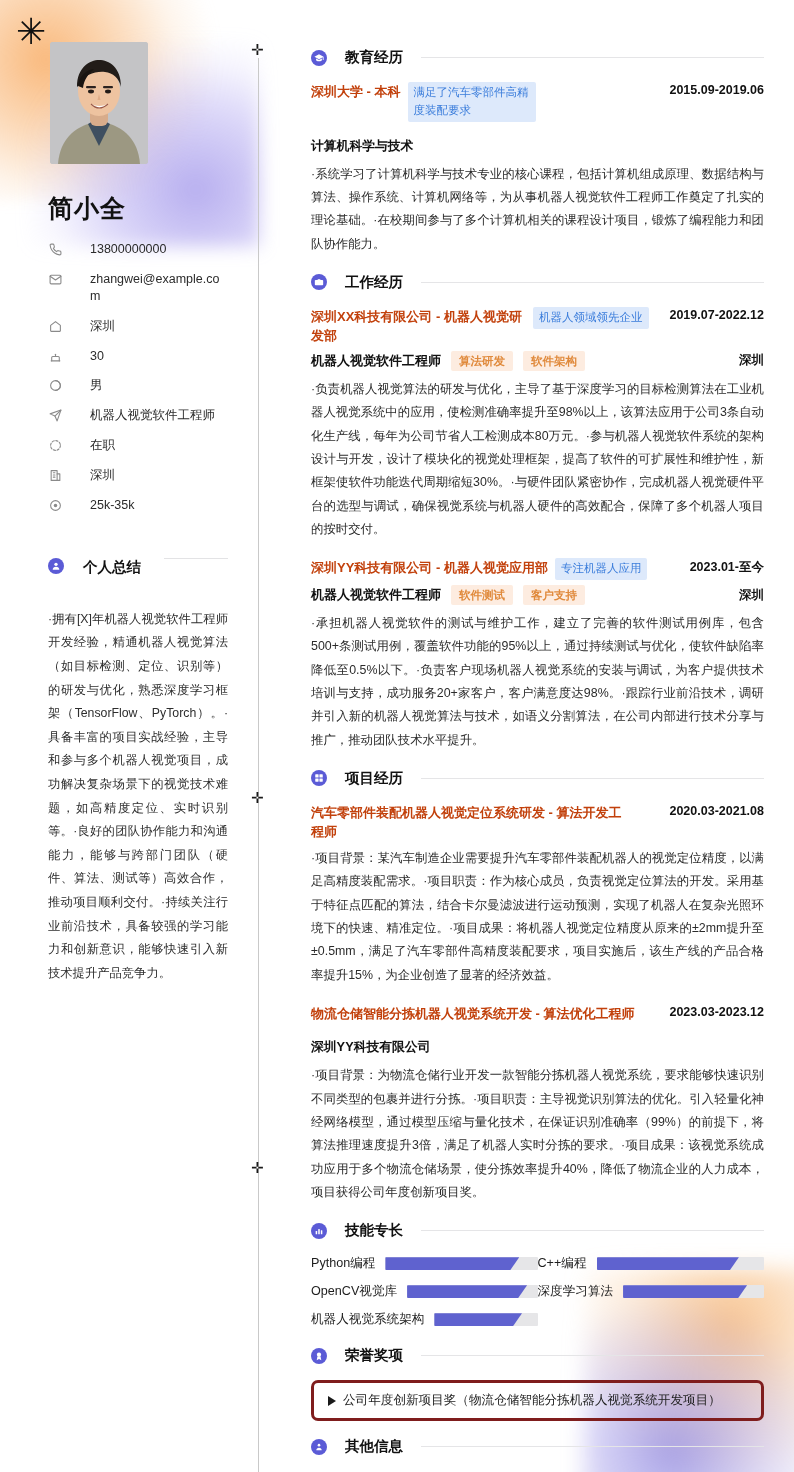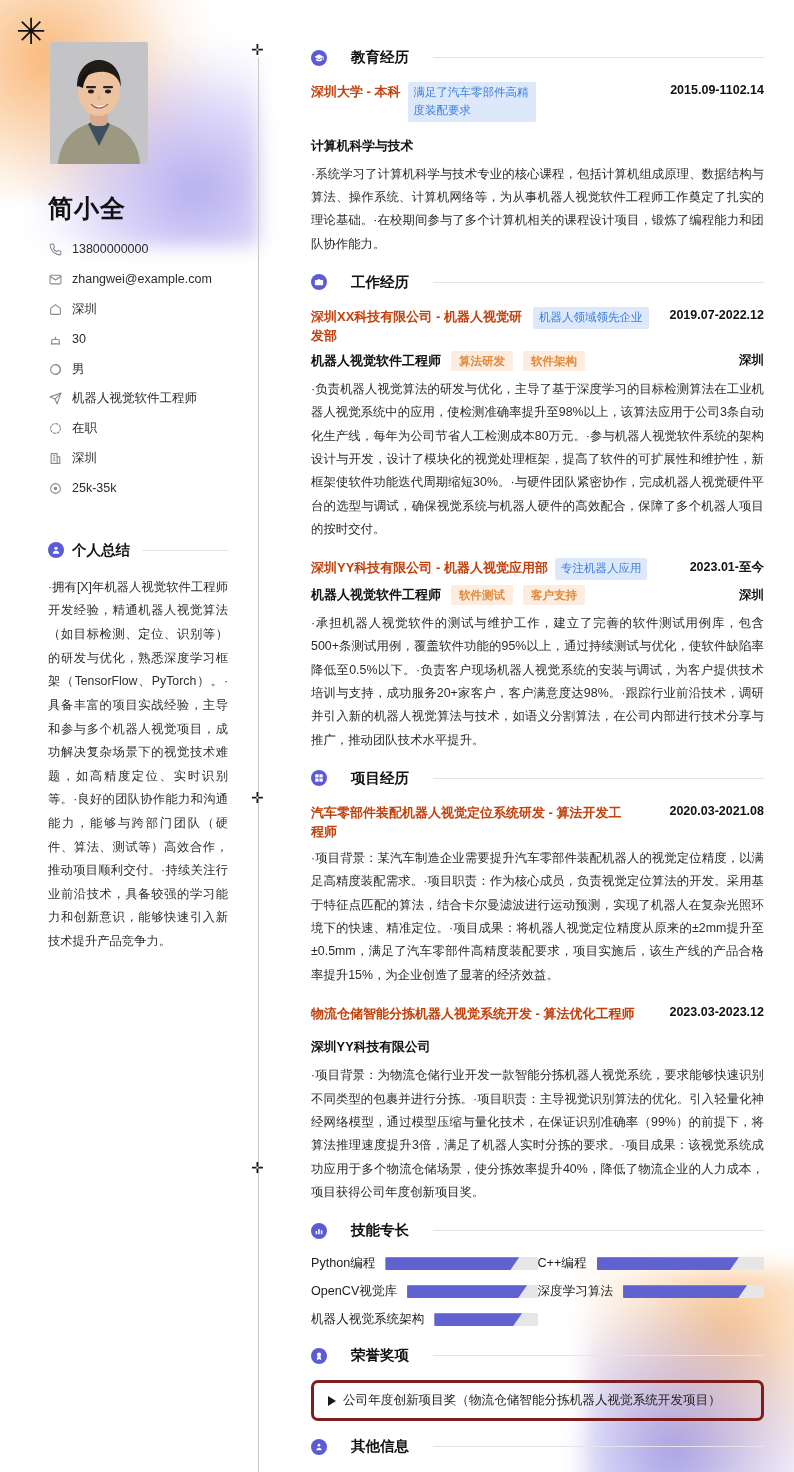--- a/index.html
+++ b/index.html
@@ -67,33 +67,33 @@
   }
   .photo svg { display: block; width: 100%; height: 100%; }
 
   .name {
     font-size: 25px; font-weight: 700; letter-spacing: 1px;
     color: #111; margin-bottom: 16px;
   }
 
   .contact-list { list-style: none; }
   .contact-item {
-    display: flex; align-items: flex-start; gap: 9px;
+    display: flex; align-items: flex-start; gap: 27px;
     margin-bottom: 13px; font-size: 12.5px; color: #2b2b2b; line-height: 1.35;
   }
   .contact-item .ic {
     flex: 0 0 15px; width: 15px; height: 15px; margin-top: 1px;
     color: #8a8a8a; display: inline-flex; align-items: center; justify-content: center;
   }
   .contact-item .ic svg { width: 13px; height: 13px; display:block; }
   .contact-item .txt { word-break: break-all; }
 
   .summary-block { margin-top: 44px; }
   .summary-head {
-    display: flex; align-items: center; gap: 8px; margin-bottom: 16px;
+    display: flex; align-items: flex-start; gap: 19px; margin-bottom: 31px;
   }
   .summary-head .badge {
     width: 16px; height: 16px; border-radius: 50%;
     background: #5b5bd6; display: inline-flex; align-items: center; justify-content: center;
   }
   .summary-head .badge svg { width: 10px; height: 10px; fill: #fff; }
   .summary-head .ttl {
     font-size: 14.5px; font-weight: 700; color: #111; white-space: nowrap;
   }
   .summary-head .rule { flex: 1 1 auto; height: 1px; background: #e3e3e5; margin-left: 4px; }
@@ -102,21 +102,21 @@
   }
 
   
   .right {
     position: absolute; top: 0; left: 286px; width: 478px;
     padding: 34px 0 40px 25px; z-index: 4;
   }
 
   .section { margin-bottom: 4px; }
   .section-head {
-    display: flex; align-items: center; gap: 24px; margin: 14px 0 15px 0;
+    display: flex; align-items: center; gap: 18px; margin: 14px 0 15px 0;
   }
   .section-head .badge {
     width: 16px; height: 16px; border-radius: 50%;
     background: #5b5bd6; display: inline-flex; align-items: center; justify-content: center;
     flex: 0 0 16px;
   }
   .section-head .badge svg { width: 10px; height: 10px; fill: #ffffff; }
   .section-head .ttl {
     font-size: 14.5px; font-weight: 700; color: #111; white-space: nowrap;
   }
@@ -365,21 +365,21 @@
         <span class="ttl">教育经历</span>
         <span class="rule"></span>
       </div>
 
       <div class="entry">
         <div class="entry-row1">
           <div class="entry-left">
             <span class="entry-title">深圳大学 - 本科</span>
             <span class="tag-blue">满足了汽车零部件高精度装配要求</span>
           </div>
-          <span class="entry-date">2015.09-1102.14</span>
+          <span class="entry-date">2015.09-2019.06</span>
         </div>
         <div class="entry-sub">计算机科学与技术</div>
         <p class="entry-desc">·系统学习了计算机科学与技术专业的核心课程，包括计算机组成原理、数据结构与算法、操作系统、计算机网络等，为从事机器人视觉软件工程师工作奠定了扎实的理论基础。·在校期间参与了多个计算机相关的课程设计项目，锻炼了编程能力和团队协作能力。</p>
       </div>
     </section>
 
     <section class="section">
       <div class="section-head">
         <span class="badge">
             <svg viewBox="0 0 24 24">

